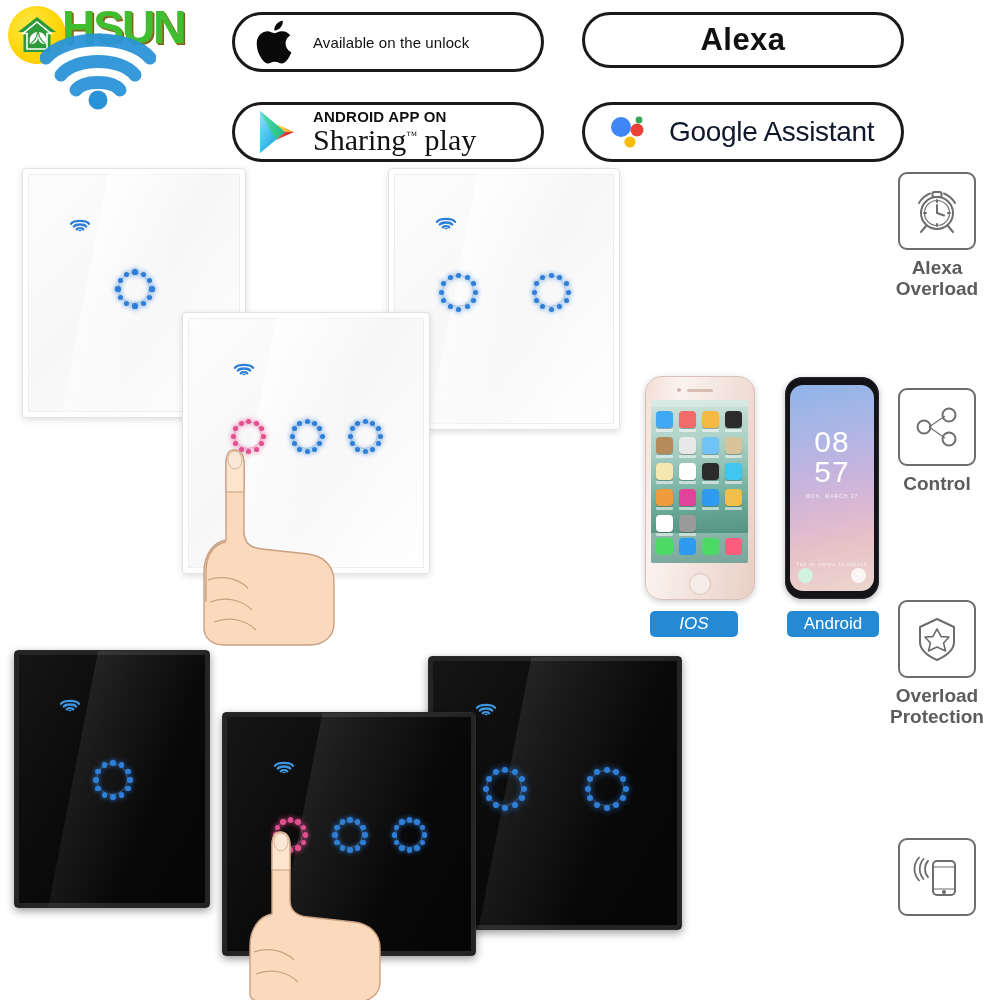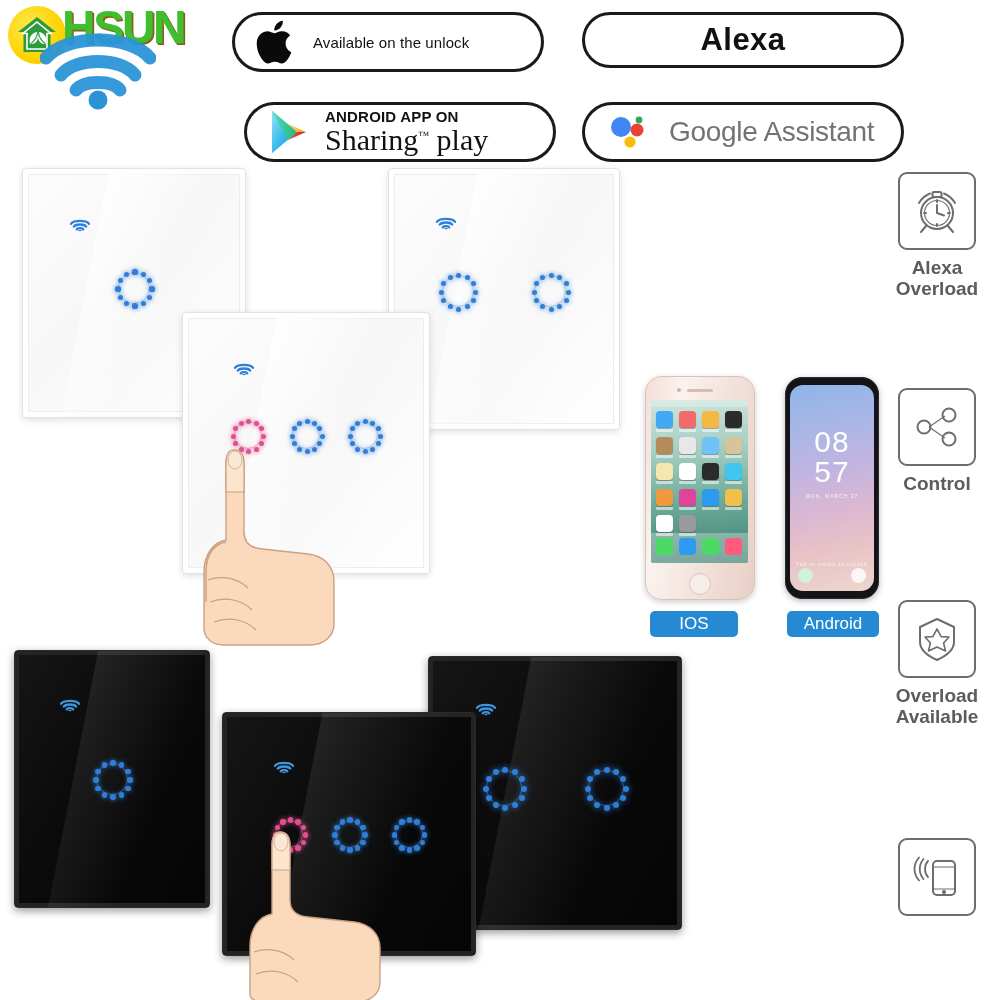--- a/index.html
+++ b/index.html
@@ -16,34 +16,34 @@
     color:#3fbf2f;font-family:"Liberation Sans",sans-serif;
     text-shadow:1px 1px 0 #8a7a1e,2px 2px 0 #6e6417;}
   #wifi-arcs{position:absolute;left:36px;top:30px;width:116px;height:78px;}
   #wifi-word{position:absolute;left:14px;top:92px;font-size:54px;font-weight:700;color:#2a8fd4;
     letter-spacing:1px;text-shadow:0 0 8px rgba(70,160,220,.45);}
 
   
   .pill{border:3px solid #1a1a1a;border-radius:40px;background:#fff;box-sizing:border-box;
         display:flex;align-items:center;}
   #badge-appstore{left:232px;top:12px;width:312px;height:60px;}
-  #badge-googleplay{left:244px;top:102px;width:312px;height:60px;}
+  #badge-googleplay{left:232px;top:102px;width:312px;height:60px;}
   #badge-alexa{left:582px;top:12px;width:322px;height:56px;justify-content:center;}
   #badge-gassistant{left:582px;top:102px;width:322px;height:60px;}
 
   .apple-logo{width:44px;height:50px;margin-left:20px;flex:none;}
   .store-text{margin-left:14px;line-height:1;}
   .store-top{font-size:15px;color:#111;letter-spacing:.1px;white-space:nowrap;}
   .store-big{font-size:31px;font-weight:700;color:#111;letter-spacing:0px;white-space:nowrap;margin-top:2px;}
   .gp-top{font-size:15px;font-weight:700;color:#111;letter-spacing:.2px;white-space:nowrap;}
   .gp-big{font-size:30px;color:#111;white-space:nowrap;margin-top:1px;font-family:"Liberation Serif",serif;font-weight:400;}
   .gp-big .tm{font-size:11px;vertical-align:super;}
   .gp-play{font-weight:400;}
   #alexa-label{font-size:31px;font-weight:700;color:#111;letter-spacing:.5px;}
-  #ga-label{font-size:28px;color:#737373;margin-left:16px;letter-spacing:-.3px;}
+  #ga-label{font-size:28px;color:#0f172a;margin-left:16px;letter-spacing:-.3px;}
 
   
   .panel{position:absolute;border-radius:4px;box-sizing:border-box;overflow:hidden;}
   .panel.white{background:linear-gradient(135deg,#fdfdfd 0%,#f7f7f7 45%,#ffffff 100%);
     border:1px solid #e2e2e2;box-shadow:0 2px 7px rgba(0,0,0,.13);}
   .panel.white .bezel{position:absolute;inset:0;border:5px solid rgba(255,255,255,.95);border-radius:4px;
     box-shadow:inset 0 0 0 1px #ededed;}
   .panel.black{background:linear-gradient(120deg,#161616 0%,#0b0b0b 40%,#050505 100%);
     border:1px solid #2b2b2b;box-shadow:0 3px 9px rgba(0,0,0,.4);}
   .panel.black .bezel{position:absolute;inset:0;border:4px solid #242424;border-radius:4px;}
@@ -73,21 +73,21 @@
   #iphone-cam{position:absolute;left:31px;top:11px;width:4px;height:4px;border-radius:50%;background:#cfb3a8;}
 
   #android-body{left:785px;top:377px;width:92px;height:220px;border-radius:17px;
     background:#141418;border:1px solid #2a2a30;box-shadow:0 2px 6px rgba(0,0,0,.28);}
   #android-screen{position:absolute;left:4px;top:7px;width:84px;height:206px;border-radius:13px;overflow:hidden;
     background:linear-gradient(168deg,#8fb4e8 0%,#a9b6e6 22%,#c3b4e0 42%,#dcb8d2 62%,#e8c3c6 78%,#edd6cf 100%);}
   .and-time{position:absolute;left:0;right:0;text-align:center;color:#fff;font-weight:300;
     font-family:"Liberation Sans",sans-serif;letter-spacing:1px;}
   .os-badge{position:absolute;border-radius:5px;background:#2589d4;color:#fff;text-align:center;
     font-size:17px;line-height:26px;height:26px;}
-  #ios-badge{left:650px;top:611px;width:88px;}
+  #ios-badge{left:650px;top:611px;width:88px;font-style:italic;}
   #android-badge{left:787px;top:611px;width:92px;}
 
   
   .feature{position:absolute;width:120px;text-align:center;}
   .fbox{width:78px;height:78px;margin:0 auto;border:2.5px solid #6d6d6d;border-radius:9px;
         display:flex;align-items:center;justify-content:center;box-sizing:border-box;}
   .flabel{margin-top:7px;font-size:19px;font-weight:600;color:#5c5c5c;line-height:1.12;}
   #feature-timing{left:877px;top:172px;}
   #feature-sharing{left:877px;top:388px;}
   #feature-overload{left:877px;top:600px;}
@@ -543,21 +543,21 @@
   <div class="fbox">
     <svg width="56" height="56" viewBox="0 0 56 56">
       <g fill="none" stroke="#6d6d6d" stroke-width="2" stroke-linejoin="round">
         <path d="M28 8 L45 16 L45 31 C45 39 37 45 28 49 C19 45 11 39 11 31 L11 16 Z"></path>
         <path d="M28 18 L32.2 25.6 L40 26 L34.6 32 L36.5 40 L28 36 L19.5 40 L21.4 32 L16 26 L23.8 25.6 Z" stroke-width="1.6"></path>
       </g>
     </svg>
   </div>
   <div class="flabel">
     <div>Overload</div>
-      <div>Available</div>
+      <div>Protection</div>
   </div>
 </div>
 
 <div class="feature" id="feature-mobile">
   <div class="fbox">
     <svg width="56" height="56" viewBox="0 0 56 56">
       <g fill="none" stroke="#6d6d6d" stroke-width="2" stroke-linecap="round">
         <rect x="24" y="12" width="22" height="34" rx="4"></rect>
         <line x1="24" y1="18" x2="46" y2="18" stroke-width="1.2"></line>
         <line x1="24" y1="40" x2="46" y2="40" stroke-width="1.2"></line>

